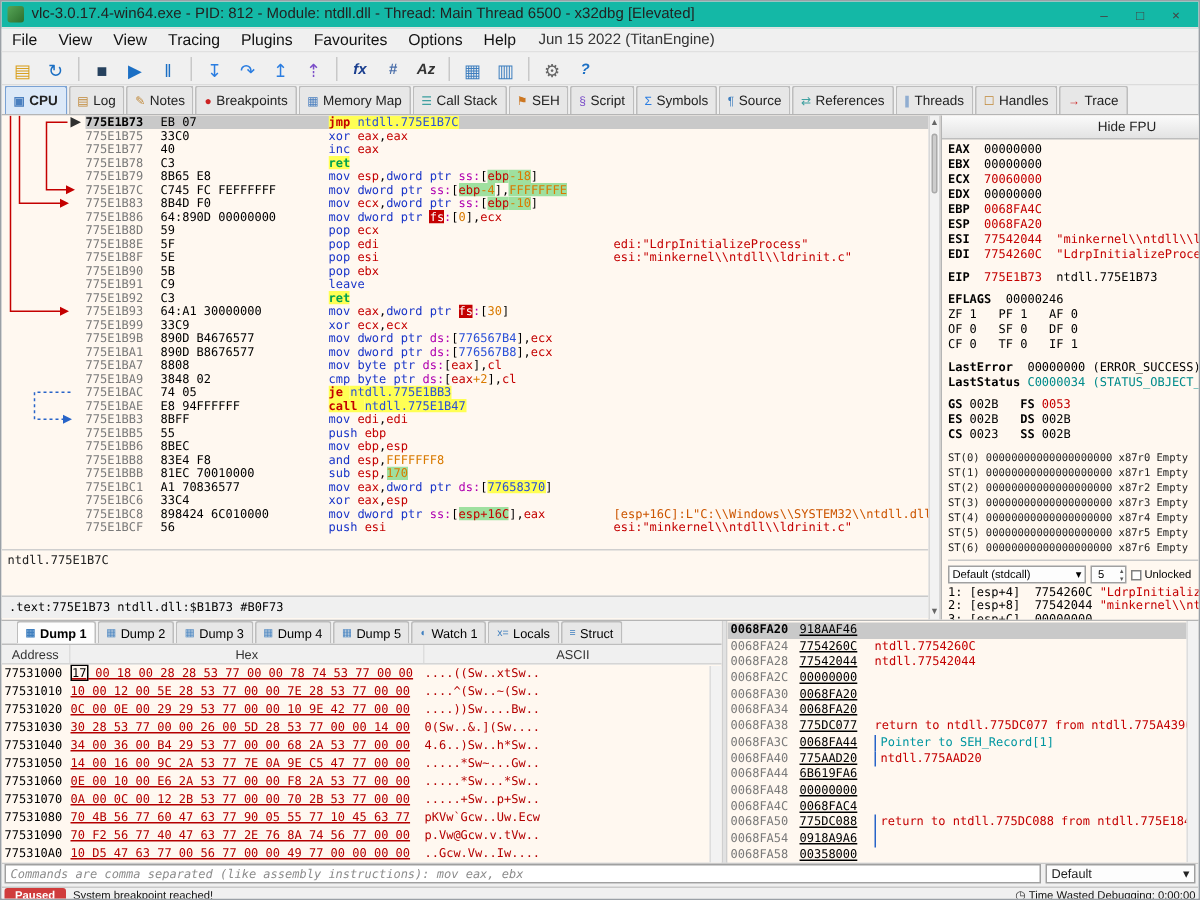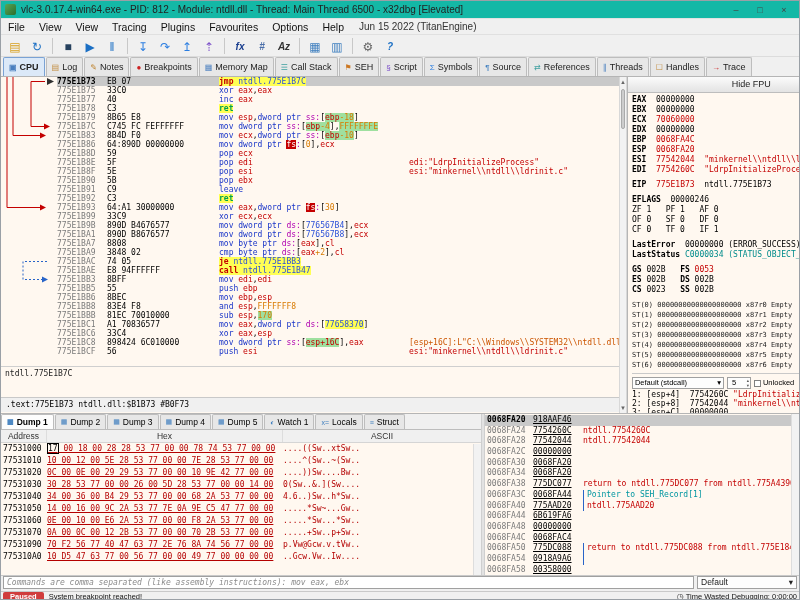--- a/index.html
+++ b/index.html
@@ -82,21 +82,21 @@
   .convrow{display:flex;align-items:center;gap:3px;height:14px;font-family:"Liberation Sans",sans-serif;font-size:7.5px;}
   .rcombo{border:1px solid #a0a0a0;background:#fdfdfd;height:12px;line-height:10px;padding:0 2px;width:92px;display:flex;justify-content:space-between;}
   .rspin{border:1px solid #a0a0a0;background:#fdfdfd;height:12px;line-height:10px;padding:0 1px 0 4px;width:24px;display:flex;justify-content:space-between;}
   .spincol{display:flex;flex-direction:column;font-size:4.5px;line-height:5px;color:#555;}
   .rcheck{display:flex;align-items:center;gap:2px;}
   .cbox{width:7px;height:7px;border:1px solid #808080;background:#fff;display:inline-block;}
   .argrow{height:9px;line-height:9px;}
   
   .bottom{display:flex;height:162px;border-top:1px solid #b5b5b5;}
   .dumppane{width:480px;background:#fff8f0;display:flex;flex-direction:column;position:relative;}
-  .dumptabs{height:16px;background:#f0f0f0;display:flex;align-items:center;padding:0 0;border-bottom:1px solid #bdbdbd;flex:none;}
+  .dumptabs{height:16px;background:#f0f0f0;display:flex;align-items:center;padding:0 10px;border-bottom:1px solid #bdbdbd;flex:none;}
   .dtab{height:15px;display:flex;align-items:center;gap:3px;padding:0 5px;font-size:8.5px;border:1px solid #bdbdbd;border-bottom:none;
         background:#e7e7e7;margin-right:1px;border-radius:2px 2px 0 0;white-space:nowrap;}
   .dtab.active{background:#fdfdfd;font-weight:bold;}
   .dtabicon{font-size:7px;color:#3f7fbf;}
   .dumphdr{height:13px;background:#f0f0f0;border-bottom:1px solid #d5d5d5;display:flex;font-size:8.5px;color:#333;line-height:12px;flex:none;}
   .dh-addr{width:46px;text-align:center;border-right:1px solid #dddddd;}
   .dh-hex{width:236px;text-align:center;border-right:1px solid #dddddd;}
   .dh-ascii{flex:1;text-align:center;}
   .dumprows{flex:1;overflow:hidden;font-family:"DejaVu Sans Mono",monospace;font-size:8px;}
   .dumprow{display:flex;height:12px;line-height:12px;white-space:pre;}
@@ -356,20 +356,21 @@
       </div>
       <div class="dumprows" id="dump-rows">
           <div class="dumprow"><span class="du-addr">77531000</span><span class="du-hex"><span class="selbyte">17</span> 00 18 00 28 28 53 77 00 00 78 74 53 77 00 00</span><span class="du-ascii">....((Sw..xtSw..</span></div>
           <div class="dumprow"><span class="du-addr">77531010</span><span class="du-hex">10 00 12 00 5E 28 53 77 00 00 7E 28 53 77 00 00</span><span class="du-ascii">....^(Sw..~(Sw..</span></div>
           <div class="dumprow"><span class="du-addr">77531020</span><span class="du-hex">0C 00 0E 00 29 29 53 77 00 00 10 9E 42 77 00 00</span><span class="du-ascii">....))Sw....Bw..</span></div>
           <div class="dumprow"><span class="du-addr">77531030</span><span class="du-hex">30 28 53 77 00 00 26 00 5D 28 53 77 00 00 14 00</span><span class="du-ascii">0(Sw..&amp;.](Sw....</span></div>
           <div class="dumprow"><span class="du-addr">77531040</span><span class="du-hex">34 00 36 00 B4 29 53 77 00 00 68 2A 53 77 00 00</span><span class="du-ascii">4.6..)Sw..h*Sw..</span></div>
           <div class="dumprow"><span class="du-addr">77531050</span><span class="du-hex">14 00 16 00 9C 2A 53 77 7E 0A 9E C5 47 77 00 00</span><span class="du-ascii">.....*Sw~...Gw..</span></div>
           <div class="dumprow"><span class="du-addr">77531060</span><span class="du-hex">0E 00 10 00 E6 2A 53 77 00 00 F8 2A 53 77 00 00</span><span class="du-ascii">.....*Sw...*Sw..</span></div>
           <div class="dumprow"><span class="du-addr">77531070</span><span class="du-hex">0A 00 0C 00 12 2B 53 77 00 00 70 2B 53 77 00 00</span><span class="du-ascii">.....+Sw..p+Sw..</span></div>
+          <div class="dumprow"><span class="du-addr">77531080</span><span class="du-hex">70 4B 56 77 60 47 63 77 90 05 55 77 10 45 63 77</span><span class="du-ascii">pKVw`Gcw..Uw.Ecw</span></div>
           <div class="dumprow"><span class="du-addr">77531090</span><span class="du-hex">70 F2 56 77 40 47 63 77 2E 76 8A 74 56 77 00 00</span><span class="du-ascii">p.Vw@Gcw.v.tVw..</span></div>
           <div class="dumprow"><span class="du-addr">775310A0</span><span class="du-hex">10 D5 47 63 77 00 56 77 00 00 49 77 00 00 00 00</span><span class="du-ascii">..Gcw.Vw..Iw....</span></div>
         </div>
       <div class="dumpscroll"></div>
     </div>
     <div class="splitter"></div>
     <div class="stackpane">
       <div id="stack-rows">
           <div class="srow sel"><span class="st-addr">0068FA20</span><span class="st-val">918AAF46</span><span class="st-note"></span></div>
           <div class="srow"><span class="st-addr">0068FA24</span><span class="st-val">7754260C</span><span class="st-note nred">ntdll.7754260C</span></div>

